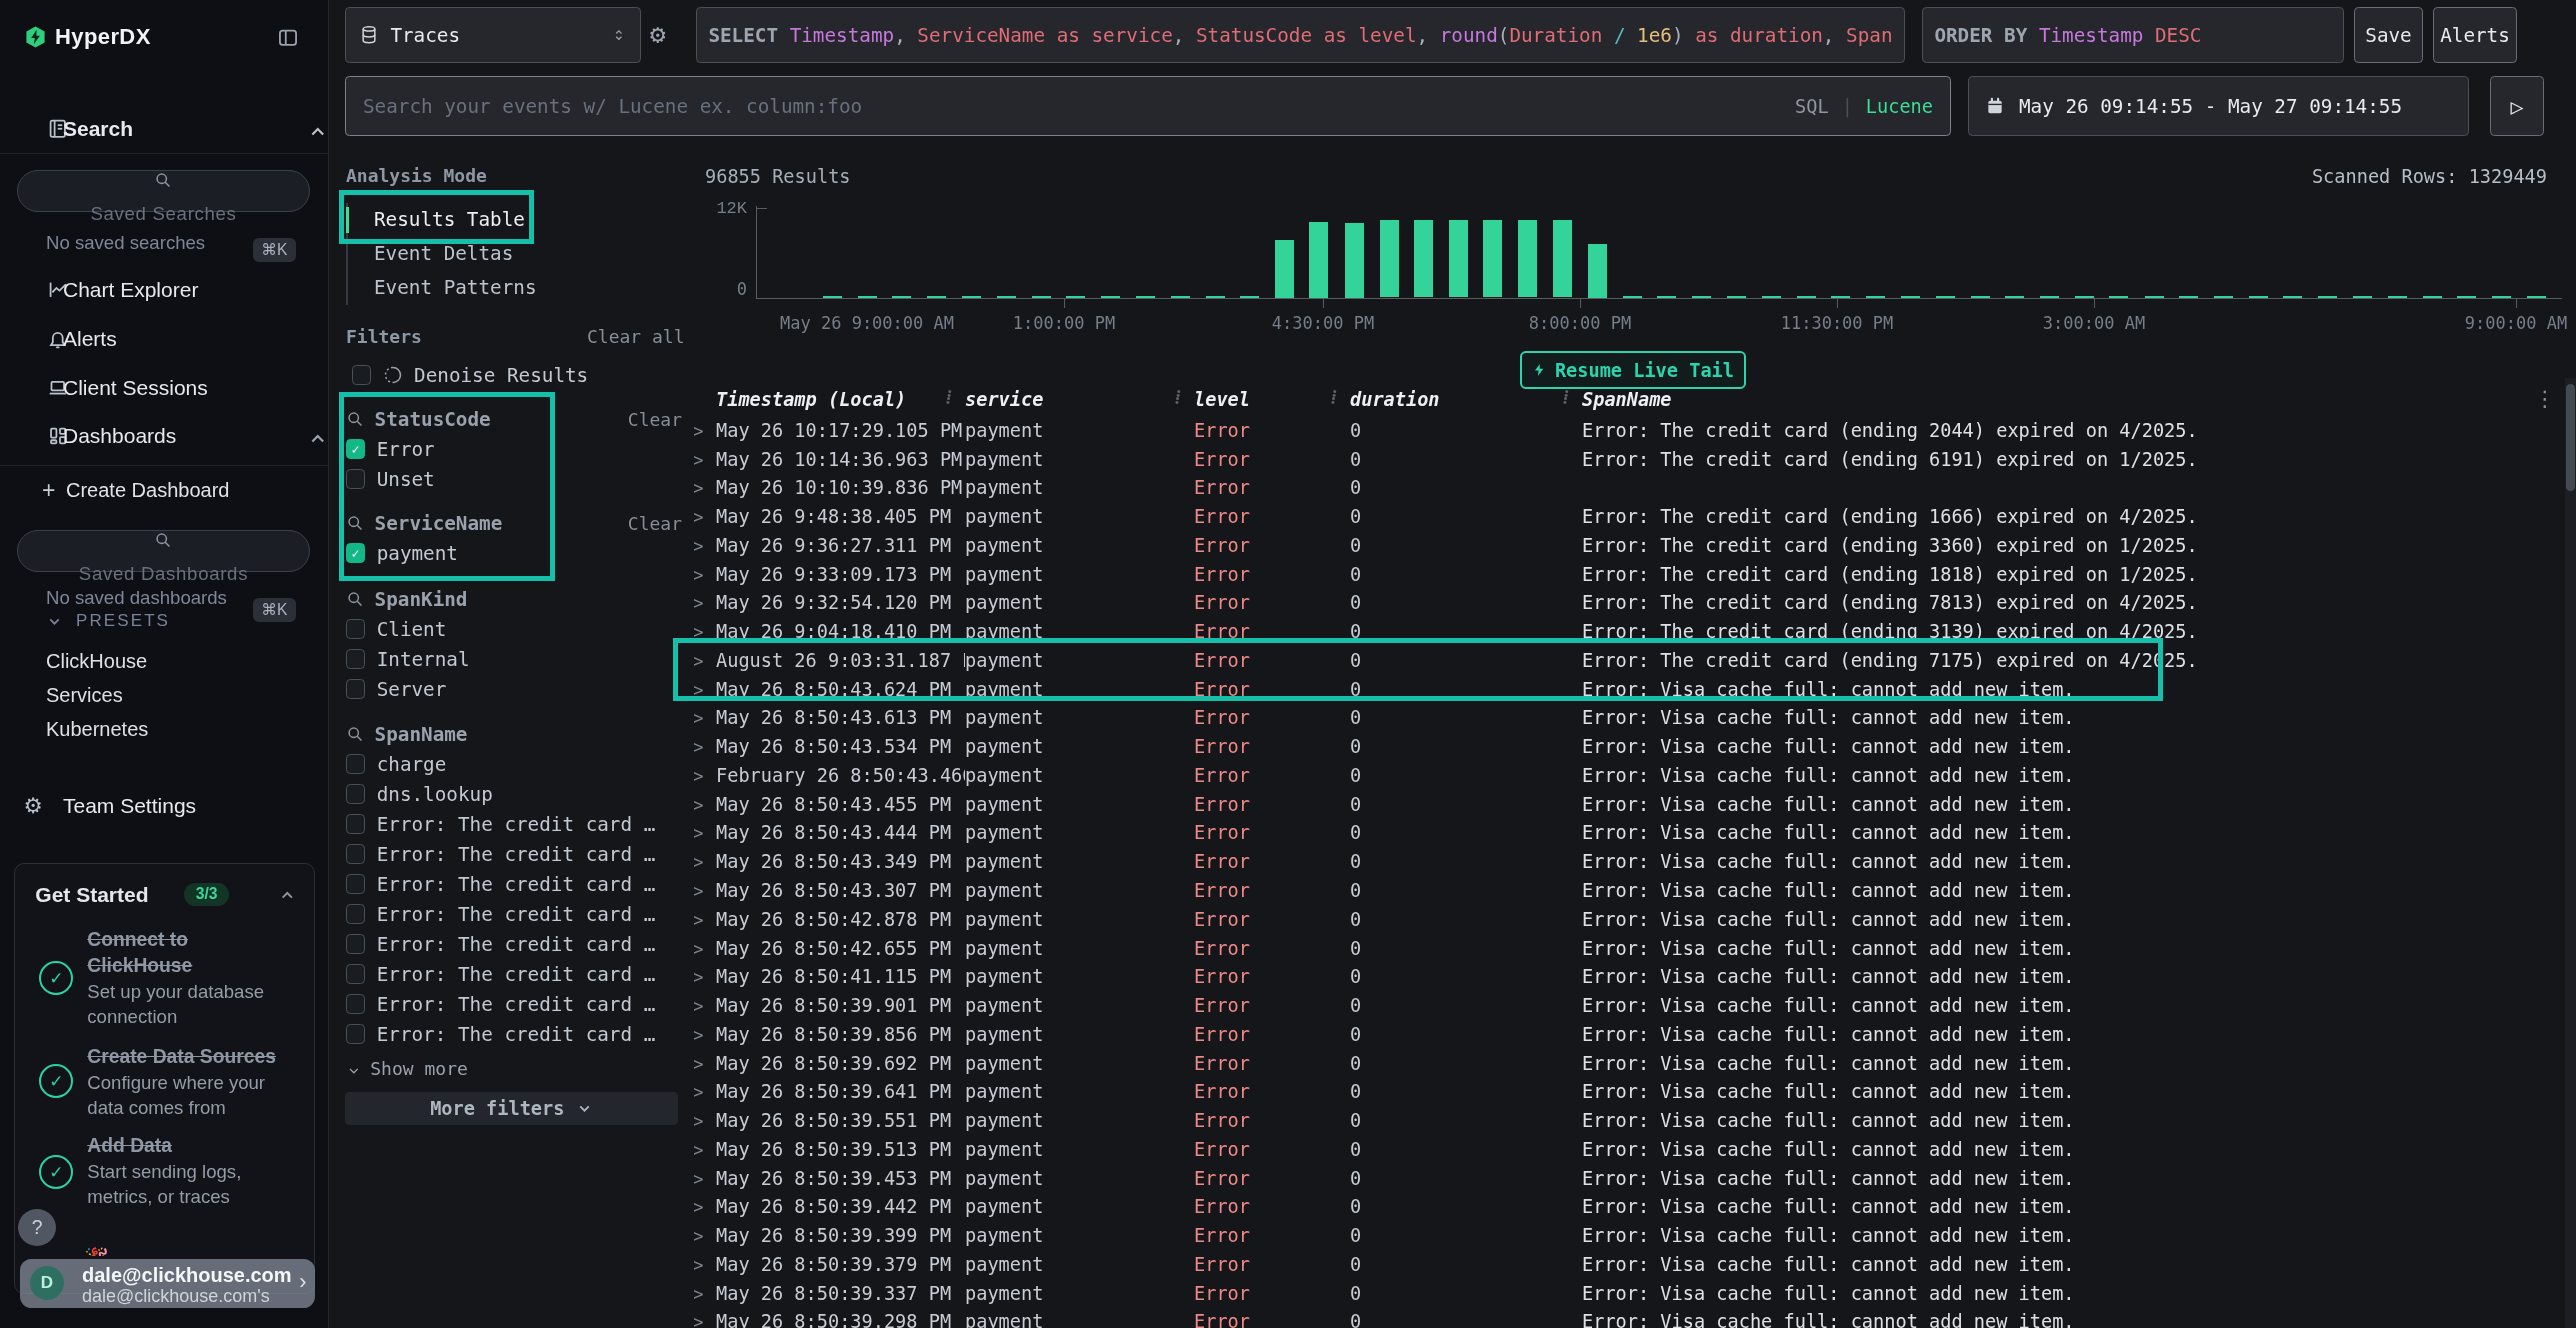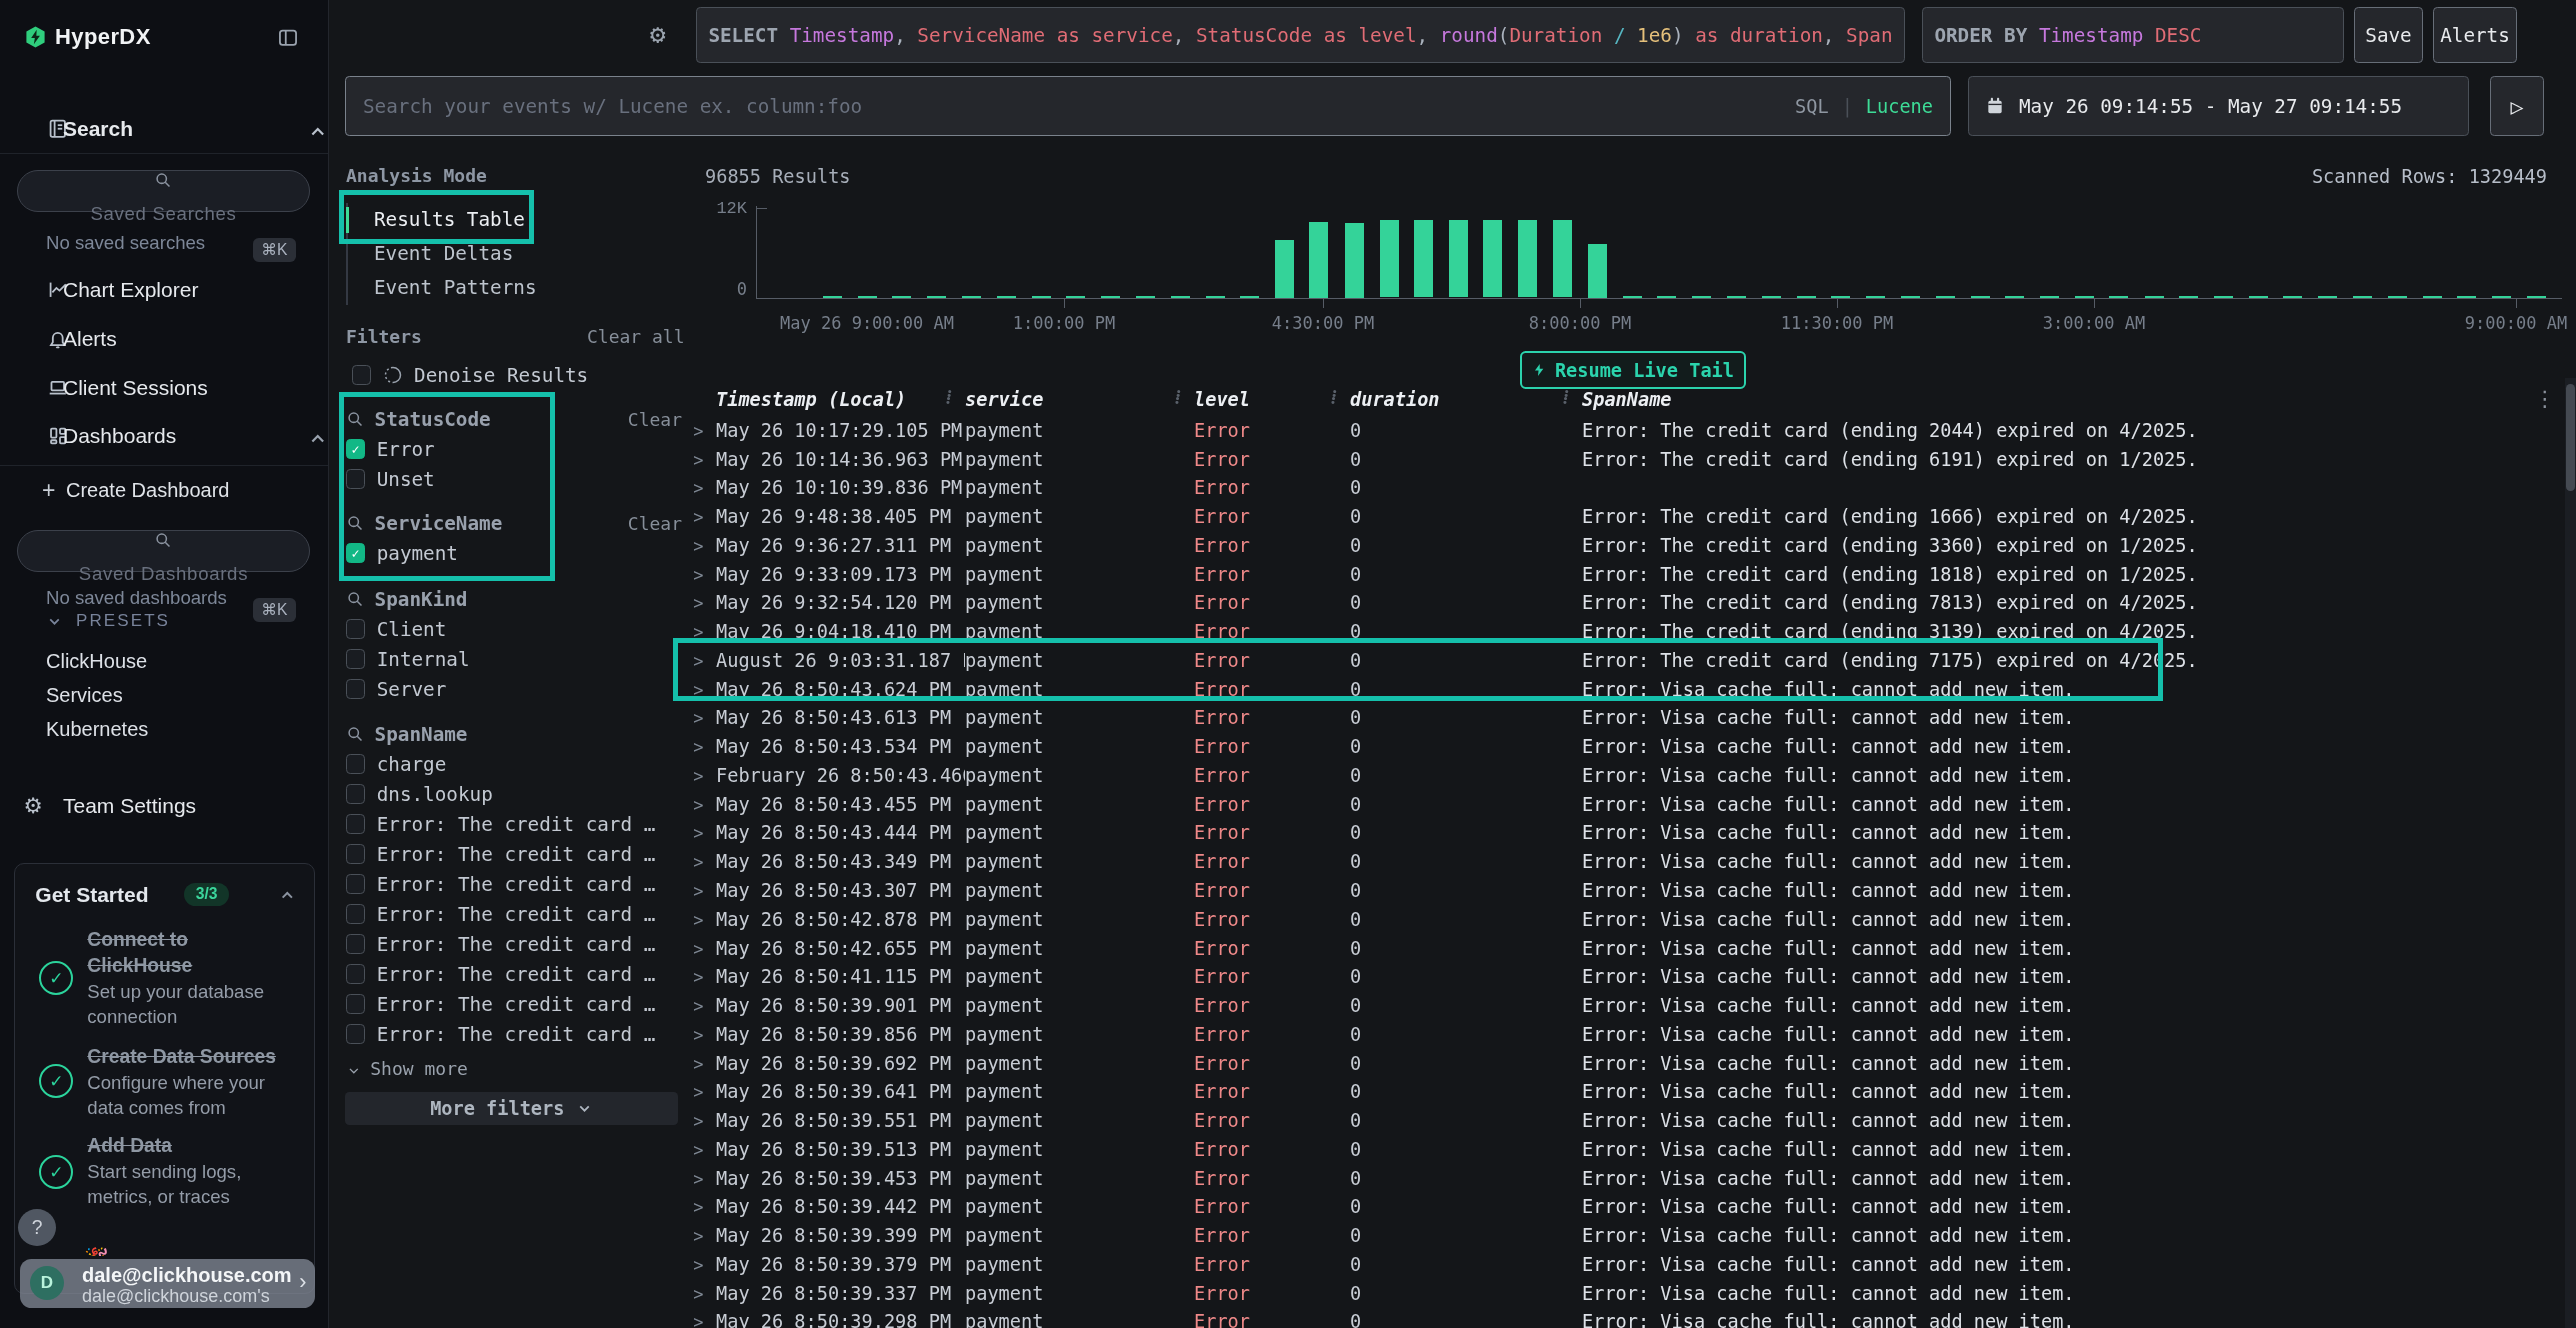--- a/index.html
+++ b/index.html
@@ -240,20 +240,36 @@
     <div class="abs" style="left:18px;top:1209px;width:38px;height:37px;border-radius:50%;background:rgba(92,100,112,0.85);display:flex;align-items:center;justify-content:center;font-size:19.3px;color:#ced3da;z-index:8;">?</div>
 
     <div class="abs" style="left:20px;top:1259px;width:295px;height:49px;background:rgba(128,134,148,0.78);border-radius:11.4px;z-index:9;">
       <div class="abs" style="left:10px;top:7.2px;width:34px;height:34px;border-radius:50%;background:#2e6f61;display:flex;align-items:center;justify-content:center;font-weight:bold;font-size:17px;color:#b9f3dc;">D</div>
       <div class="abs" style="left:62px;top:5px;font-size:20px;font-weight:bold;color:#f4f6f8;">dale@clickhouse.com</div>
       <div class="abs" style="left:62px;top:27px;font-size:18px;color:#cfd4db;">dale@clickhouse.com's</div>
       <div class="abs" style="right:8.6px;top:11.4px;color:#dde1e7;font-size:21.5px;">›</div>
     </div>
   </div>
 
+  <div class="box" style="left:345px;top:7.2px;width:296px;height:56px;padding:0 13px;gap:11.4px;">
+    <span>
+        <svg class="ic" width="20" height="21.5" viewBox="0 0 24 24" fill="none" stroke="#cfd4da" stroke-width="1.8">
+          <ellipse cx="12" cy="5" rx="7" ry="2.6"></ellipse>
+          <path d="M5 5 v14 c0 1.4 3.1 2.6 7 2.6 s7 -1.2 7 -2.6 v-14"></path>
+          <path d="M5 12 c0 1.4 3.1 2.6 7 2.6 s7 -1.2 7 -2.6"></path>
+        </svg>
+      </span>
+    <span style="color:#e8eaed;">Traces</span>
+    <span style="margin-left:auto;">
+        <svg class="ic" width="15.7" height="21.5" viewBox="0 0 24 24" fill="none" stroke="#9aa3ae" stroke-width="2">
+          <polyline points="8,10 12,6 16,10"></polyline>
+          <polyline points="8,15 12,19 16,15"></polyline>
+        </svg>
+      </span>
+  </div>
   <div class="abs" style="left:650px;top:18.6px;font-size:26px;color:#9aa3ae;">⚙</div>
 
   <div class="box code" style="left:696px;top:7.2px;width:1209px;height:56px;padding:0 11.4px;overflow:hidden;white-space:pre;" id="query-box"><span class="kw">SELECT </span><span class="id">Timestamp</span><span class="pl">, </span><span class="str">ServiceName as service</span><span class="pl">, </span><span class="str">StatusCode as level</span><span class="pl">, </span><span class="id">round</span><span class="pl">(</span><span class="str">Duration</span><span class="op"> / </span><span class="num">1e6</span><span class="pl">)</span><span class="str"> as duration</span><span class="pl">,</span><span class="str"> Span</span></div>
   <div class="box code" style="left:1922px;top:7.2px;width:422px;height:56px;padding:0 11.4px;overflow:hidden;white-space:pre;" id="orderby-box"><span class="kw">ORDER BY </span><span class="id">Timestamp</span><span class="str"> DESC</span></div>
   <div class="box btn" style="left:2354px;top:7.2px;width:69px;height:56px;">Save</div>
   <div class="box btn" style="left:2433px;top:7.2px;width:84px;height:56px;">Alerts</div>
 
   <div class="box" style="left:345px;top:76px;width:1606px;height:60px;border-color:#7a828c;padding:0 17px;">
     <span style="color:#69707e;">Search your events w/ Lucene ex. column:foo</span>
     <span style="margin-left:auto;display:flex;gap:13px;font-size:18.6px;">

